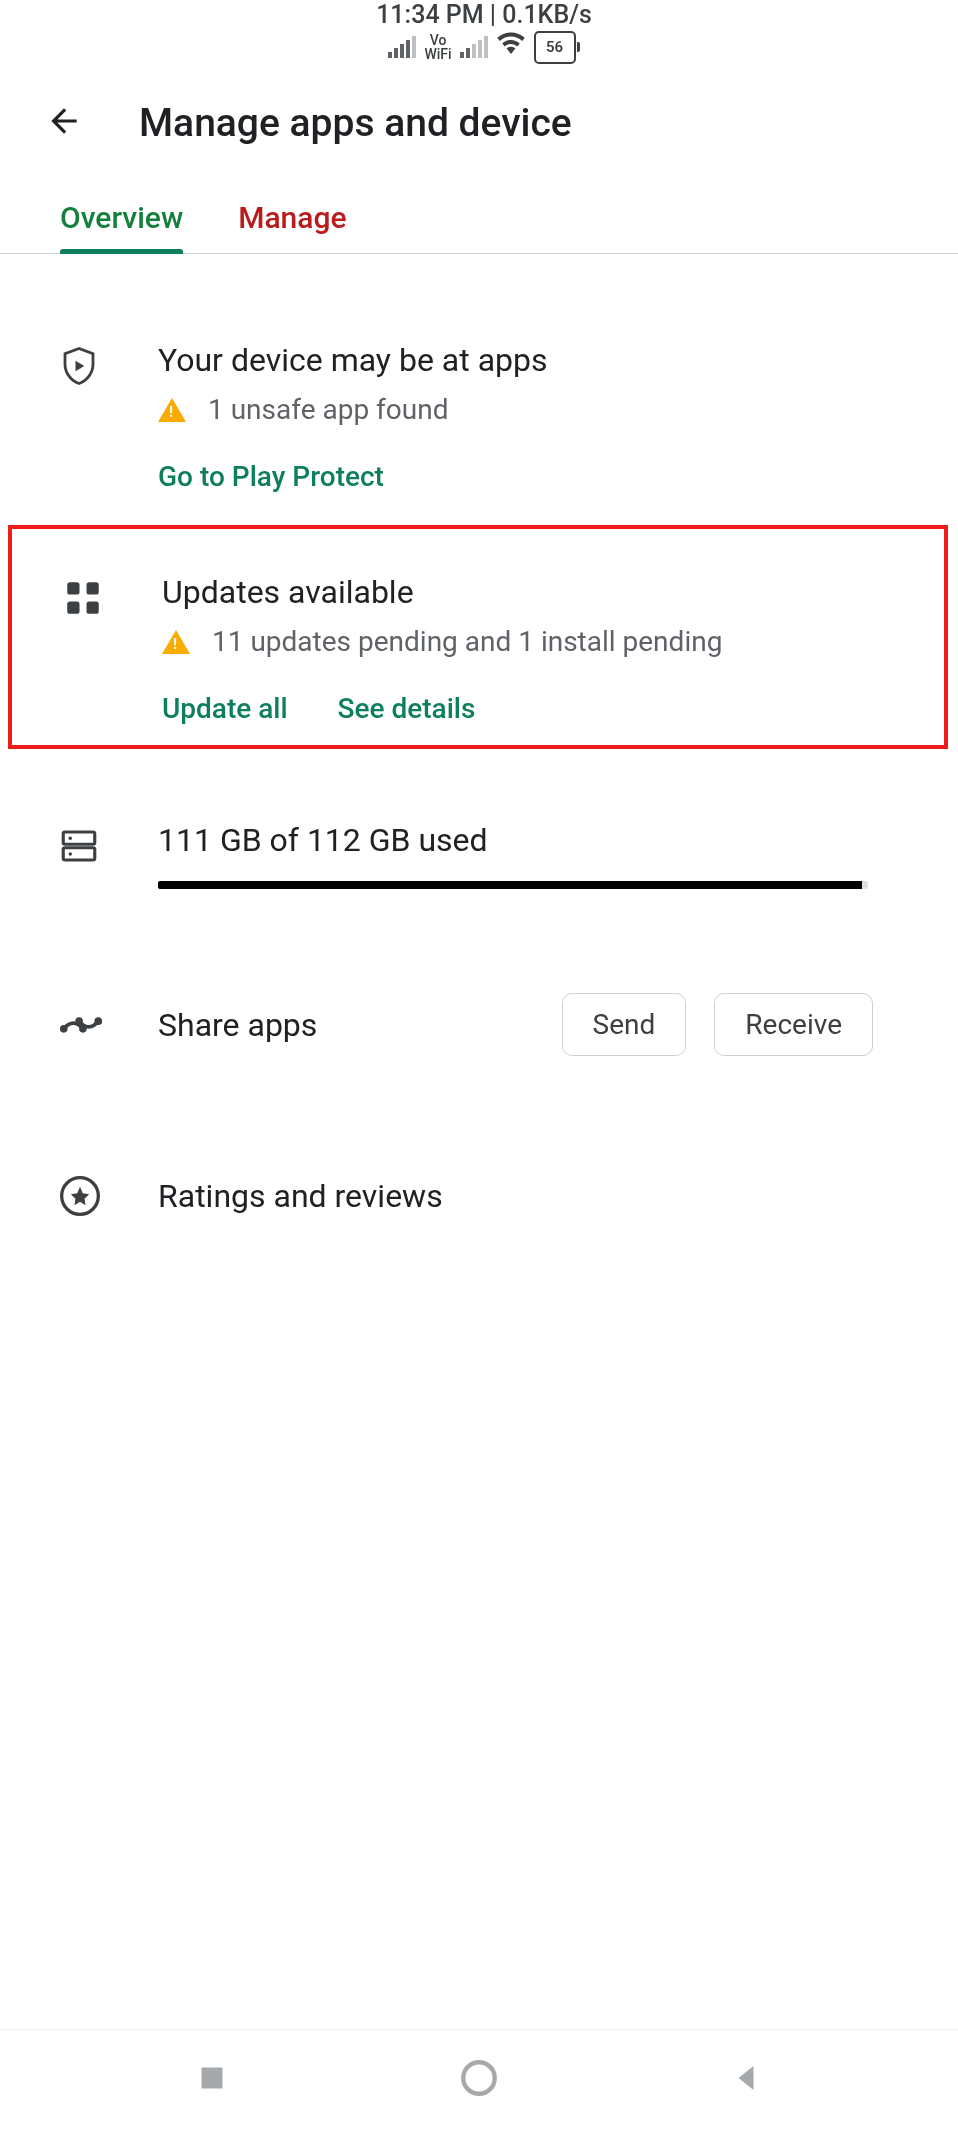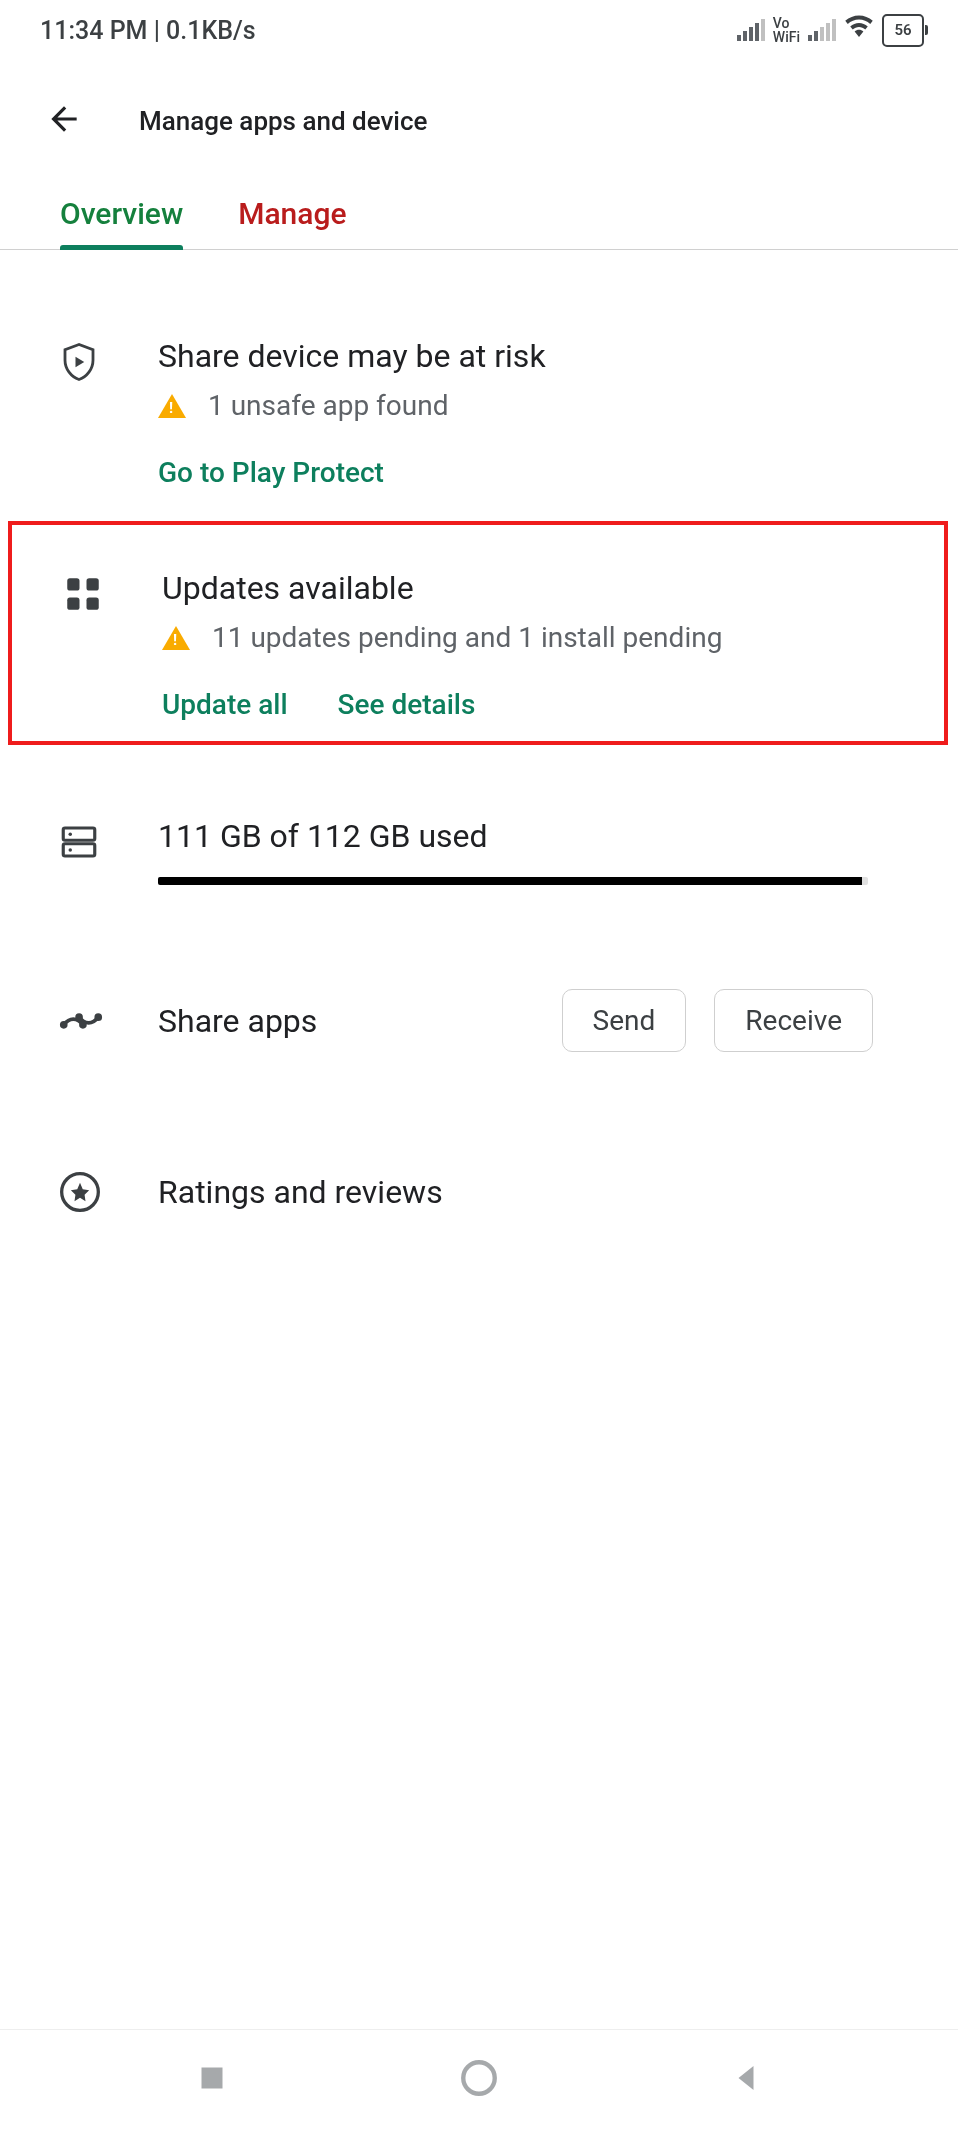--- a/index.html
+++ b/index.html
@@ -13,39 +13,41 @@
     }
     .status-bar {
       height: 60px;
       display: flex;
       align-items: center;
       justify-content: space-between;
       padding: 0 30px 0 40px;
       font-size: 25px;
       color: #3c4043;
       font-weight: 500;
+      flex-direction: column;
     }
     .status-right {
       display: flex;
       align-items: center;
       gap: 8px;
     }
     .signal-bars {
       display: inline-flex;
       align-items: flex-end;
       gap: 2px;
     }
     .bar {
       width: 4px;
       background: #5f6368;
     }
     .bar.empty { background: #c0c0c0; }
     .vowifi {
       display: inline-flex;
       flex-direction: column;
+      align-items: center;
       line-height: 1;
       font-size: 14px;
       color: #3c4043;
       font-weight: 500;
     }
     .wifi-icon {
       display: inline-block;
     }
     .battery {
       display: inline-flex;
@@ -72,21 +74,21 @@
     }
     .header {
       display: flex;
       align-items: center;
       padding: 40px 45px 30px 45px;
     }
     .back-arrow {
       cursor: pointer;
     }
     .header-title {
-      font-size: 26px;
+      font-size: 39px;
       font-weight: 500;
       margin-left: 56px;
       color: #202124;
     }
     .tabs {
       display: flex;
       border-bottom: 1px solid #d0d0d0;
       padding-left: 60px;
       gap: 55px;
     }
@@ -288,21 +290,21 @@
 <div class="content">
 
   <div class="card">
     <div class="card-icon">
       <svg viewBox="0 0 24 24" width="42" height="42" fill="none" stroke="#3c4043" stroke-width="1.6">
         <path d="M12 2 L4 5 L4 11 C4 16 7.5 20.5 12 22 C16.5 20.5 20 16 20 11 L20 5 Z"></path>
         <path d="M10 9 L15 12 L10 15 Z" fill="#3c4043" stroke="none"></path>
       </svg>
     </div>
     <div class="card-body">
-      <div class="card-title">Share device may be at risk</div>
+      <div class="card-title">Your device may be at apps</div>
       <div class="card-sub">
         <span class="warning-triangle"></span>
         <span class="card-sub-text">1 unsafe app found</span>
       </div>
       <div class="card-actions">
         <span class="link-btn">Go to Play Protect</span>
       </div>
     </div>
   </div>
 

